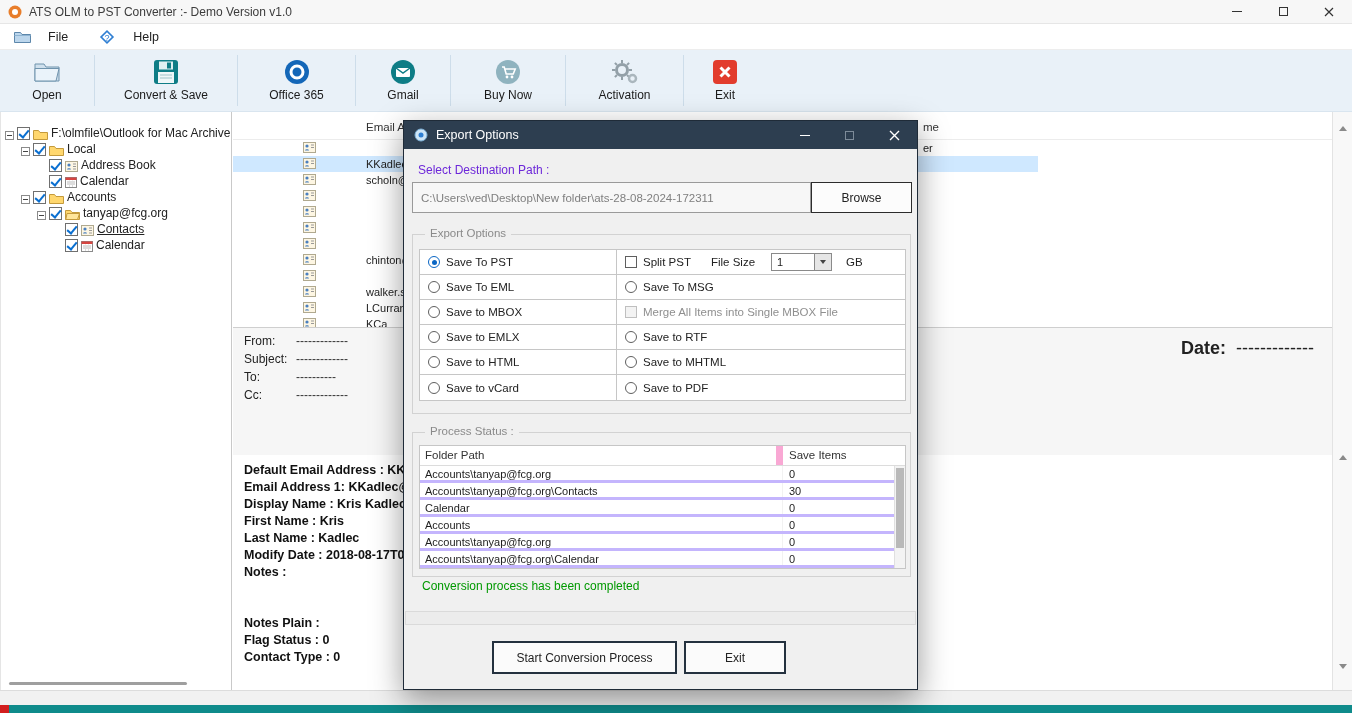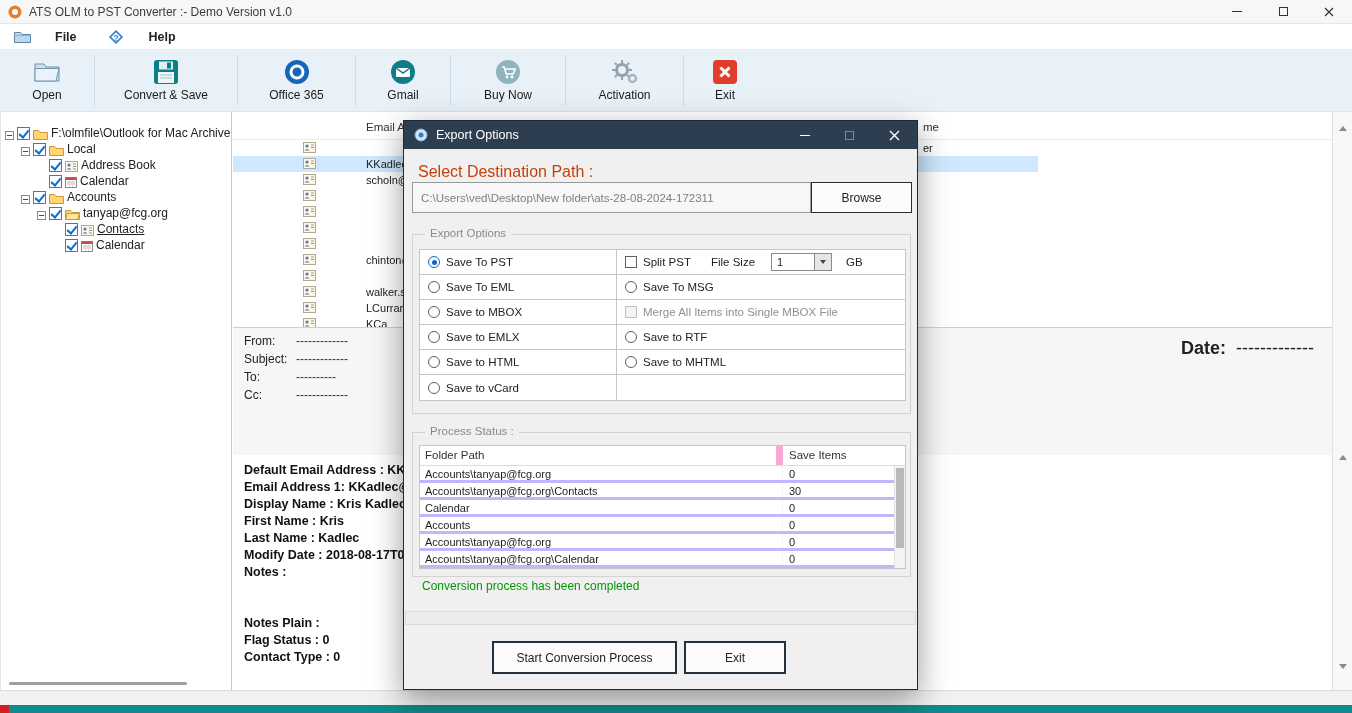--- a/index.html
+++ b/index.html
@@ -9,21 +9,21 @@
   
   #titlebar { position:absolute; left:0; top:0; width:1352px; height:24px; background:#f7f7f7; border-bottom:1px solid #e6e6e6; display:flex; align-items:center; padding-left:8px; gap:7px; }
   #titlebar .title { font-size:12px; color:#3c3c3c; }
   .wctrls { margin-left:auto; display:flex; height:100%; }
   .wc { width:46px; height:100%; display:flex; align-items:center; justify-content:center; }
   .wc-min-glyph { width:10px; height:1px; background:#333; }
   .wc-max-glyph { width:9px; height:9px; border:1px solid #333; }
 
   
   #menubar { position:absolute; left:0; top:24px; width:1352px; height:26px; background:#fff; display:flex; align-items:center; gap:30px; padding-left:14px; border-bottom:1px solid #ededed; }
-  .menu-item { display:flex; align-items:center; gap:24px; font-size:12.5px; color:#222;font-weight:bold; }
+  .menu-item { display:flex; align-items:center; gap:17px; font-size:12.5px; color:#222; }
 
   
   #toolbar { position:absolute; left:0; top:50px; width:1352px; height:62px; background:#e9f1f8; border-bottom:1px solid #d9e5ef; display:flex; align-items:stretch; }
   .tbtn { display:flex; flex-direction:column; align-items:center; justify-content:center; gap:3px; font-size:12px; color:#1b1b1b; }
   .tsep { width:1px; background:#cdddea; margin:5px 0; }
 
   
   #treepanel { position:absolute; left:0; top:112px; width:232px; height:578px; background:#fff; border-right:1px solid #c9c9c9; border-left:1px solid #e5e5e5; padding-top:12px; }
   .trow { height:16px; display:flex; align-items:flex-end; gap:3px; font-size:12px; white-space:nowrap; }
   .expander { width:9px; height:9px; border:1px solid #8a8a8a; background:#fff; position:relative; flex:none; }
@@ -70,21 +70,21 @@
 
   
   #dialog { position:absolute; left:403px; top:120px; width:515px; height:570px; background:#f0f0f0; border:1px solid #1f2b38; box-shadow:0 10px 30px rgba(0,0,0,.40); }
   #dlg-title { height:28px; background:#2d3e50; color:#fff; display:flex; align-items:center; padding-left:10px; gap:8px; font-size:12.5px; }
   .dlg-ctrls { margin-left:auto; display:flex; height:100%; }
   .dlg-ctrl { width:45px; height:100%; display:flex; align-items:center; justify-content:center; }
   .dmin { width:10px; height:1px; background:#fff; }
   .dmax { width:9px; height:9px; border:1px solid #7d8b99; }
   #dlg-body { position:relative; height:542px; }
 
-  .dest-label { position:absolute; left:14px; top:14px; font-size:16px; color:#c2410c; }
+  .dest-label { position:absolute; left:14px; top:14px; font-size:12px; color:#6d28d9; }
   .dest-field { position:absolute; left:8px; top:33px; width:399px; height:31px; background:#f7f7f7; border:1px solid #9a9a9a; display:flex; align-items:center; padding-left:8px; font-size:11.5px; color:#7f7f7f; white-space:nowrap; overflow:hidden; }
   .browse-btn { position:absolute; left:407px; top:33px; width:101px; height:31px; background:#fcfcfc; border:1px solid #2c2c2c; font-size:12px; display:flex; align-items:center; justify-content:center; }
 
   .group { position:absolute; border:1px solid #d2d2d2; }
   .glabel { position:absolute; top:-8px; left:12px; background:#f0f0f0; padding:0 5px; font-size:11.5px; color:#8a8a8a; }
   #grp-options { left:8px; top:85px; width:499px; height:180px; }
   #grp-status  { left:8px; top:283px; width:499px; height:145px; }
 
   .optgrid { position:absolute; left:6px; top:14px; width:487px; border:1px solid #c6c6c6; background:#fff; display:grid; grid-template-columns:197px 1fr; }
   .ocell { height:25px; border-bottom:1px solid #c6c6c6; display:flex; align-items:center; gap:6px; padding-left:8px; font-size:11.5px; background:#fff; white-space:nowrap; }
@@ -617,20 +617,24 @@
           <span>Save to HTML</span>
         </div>
         <div class="ocell">
           <span class="rad"></span>
           <span>Save to MHTML</span>
         </div>
         <div class="ocell left nob">
           <span class="rad"></span>
           <span>Save to vCard</span>
         </div>
+        <div class="ocell nob">
+          <span class="rad"></span>
+          <span>Save to PDF</span>
+        </div>
       </div>
     </div>
 
     <div class="group" id="grp-status">
       <span class="glabel">Process Status :</span>
       <div class="ptable">
         <div class="phead">
           <div class="c1">Folder Path</div>
           <div class="c2">Save Items</div>
         </div>

